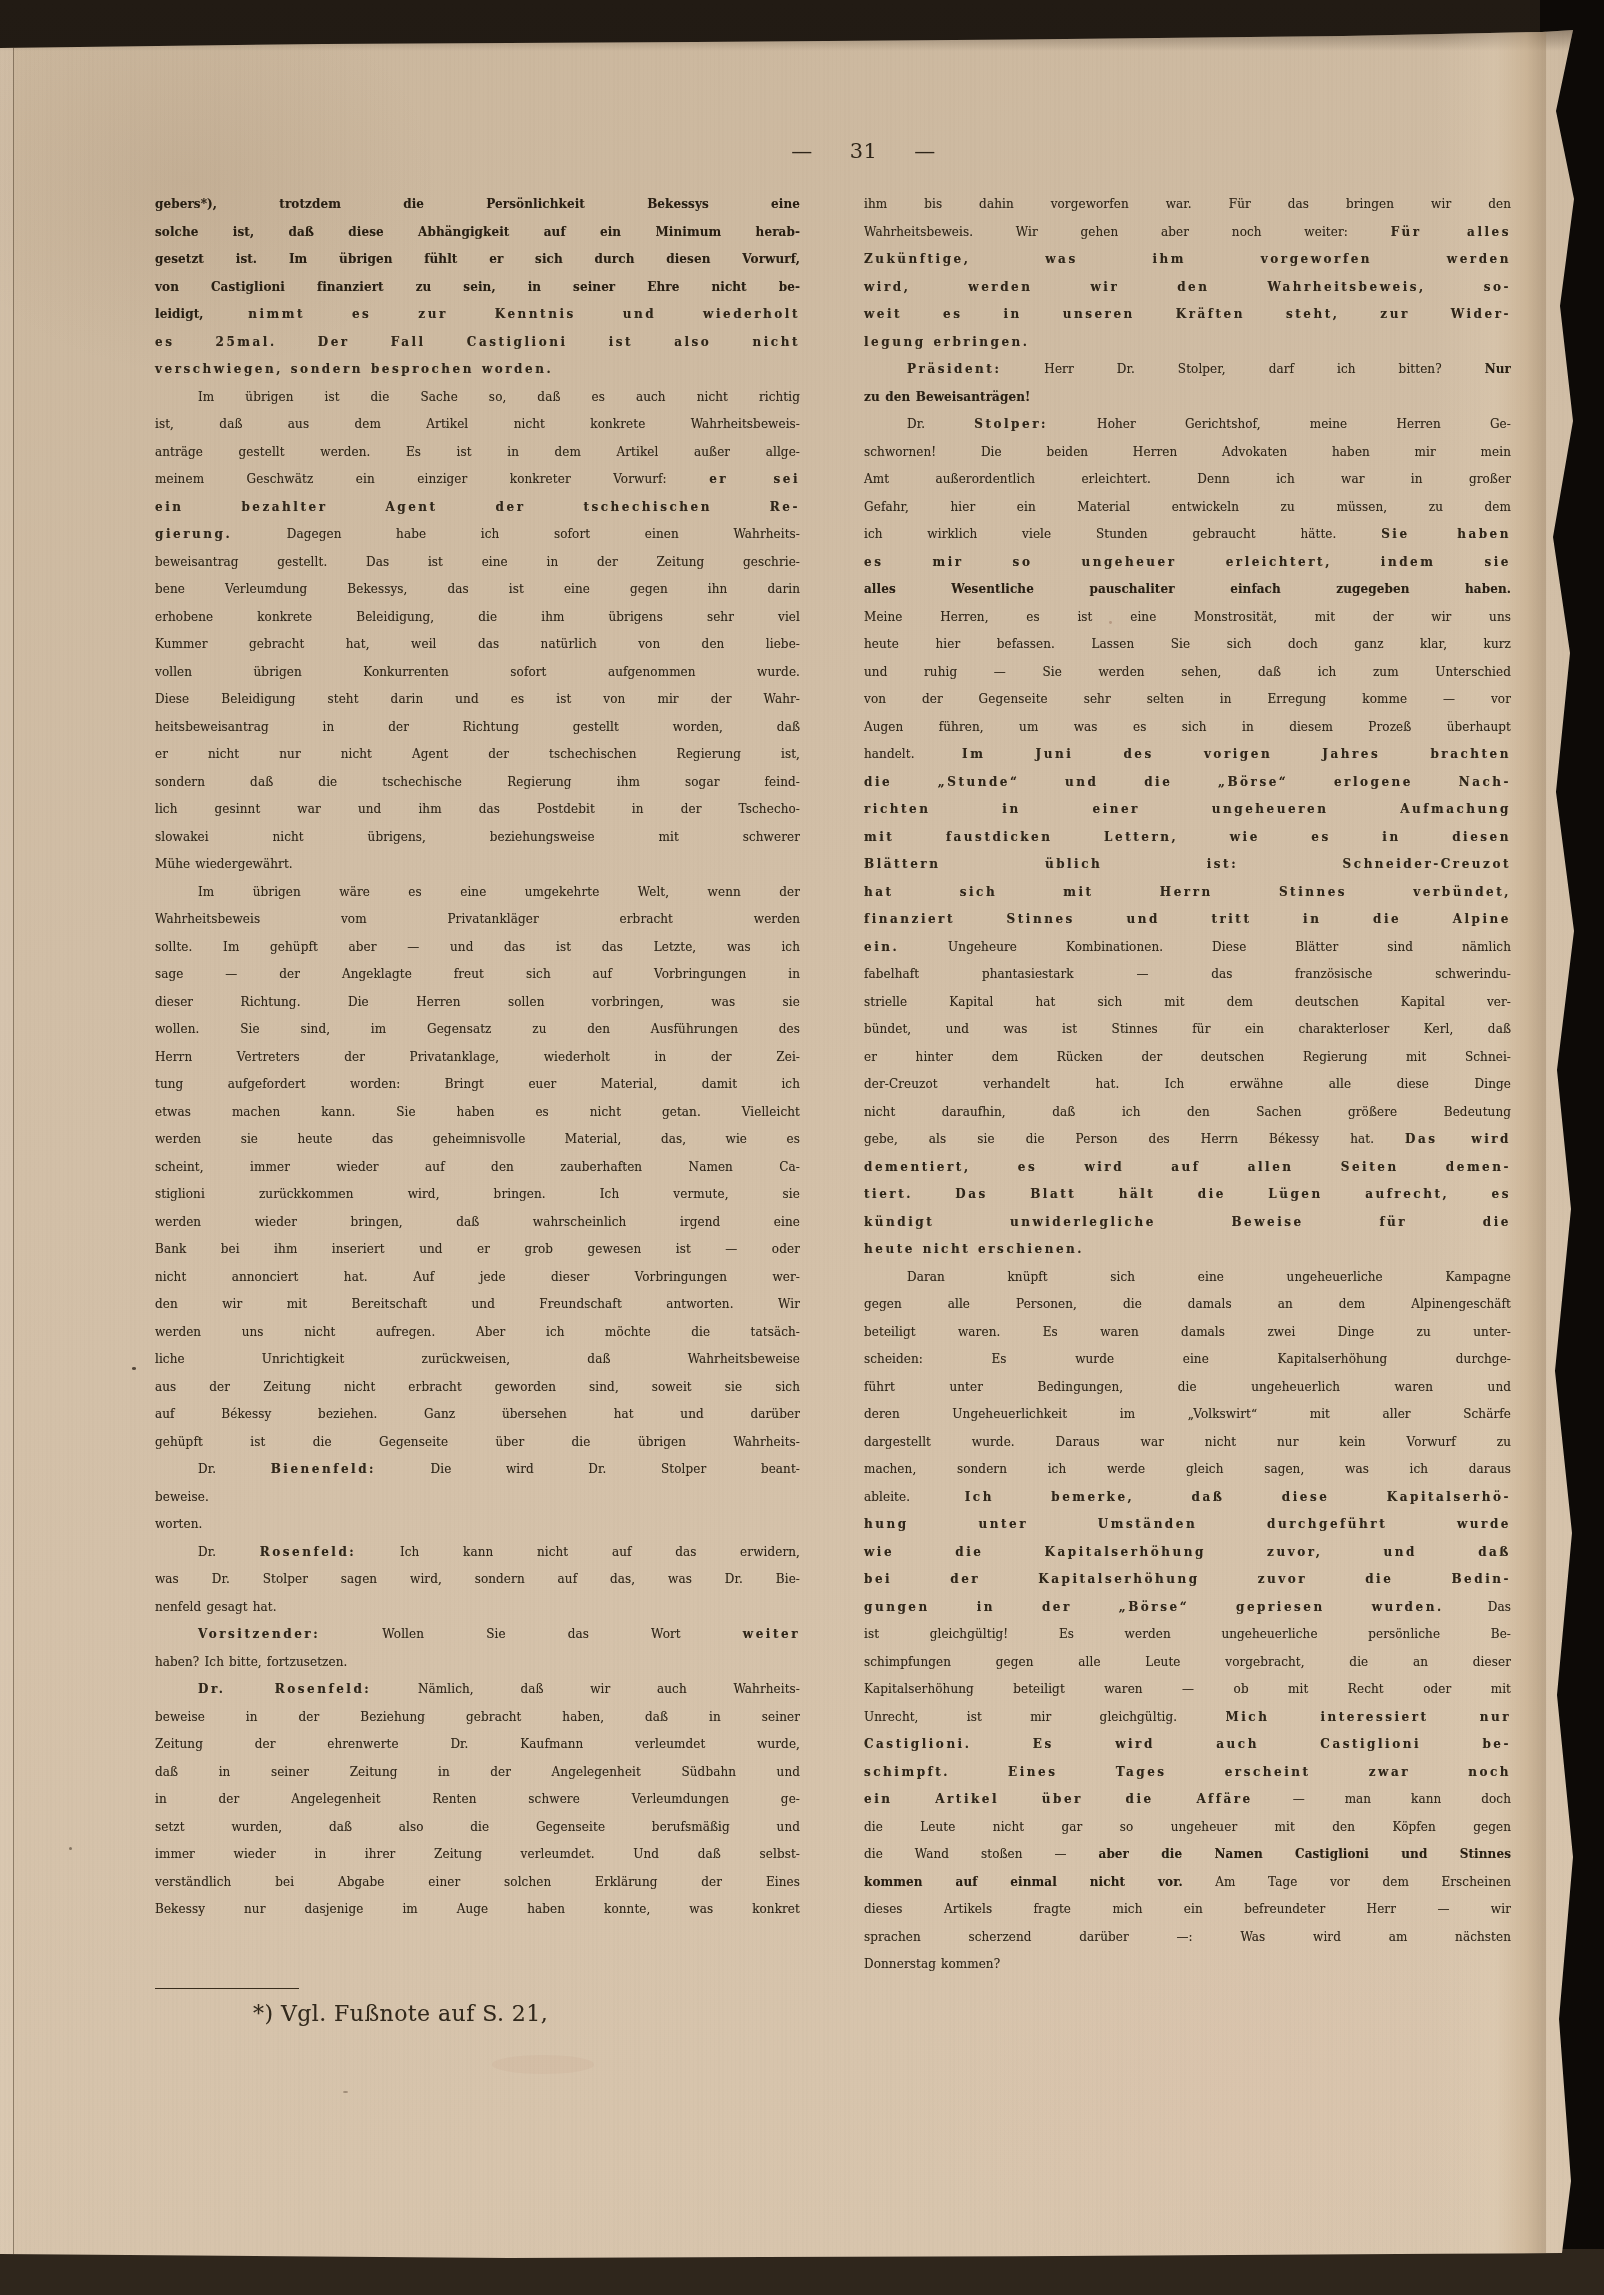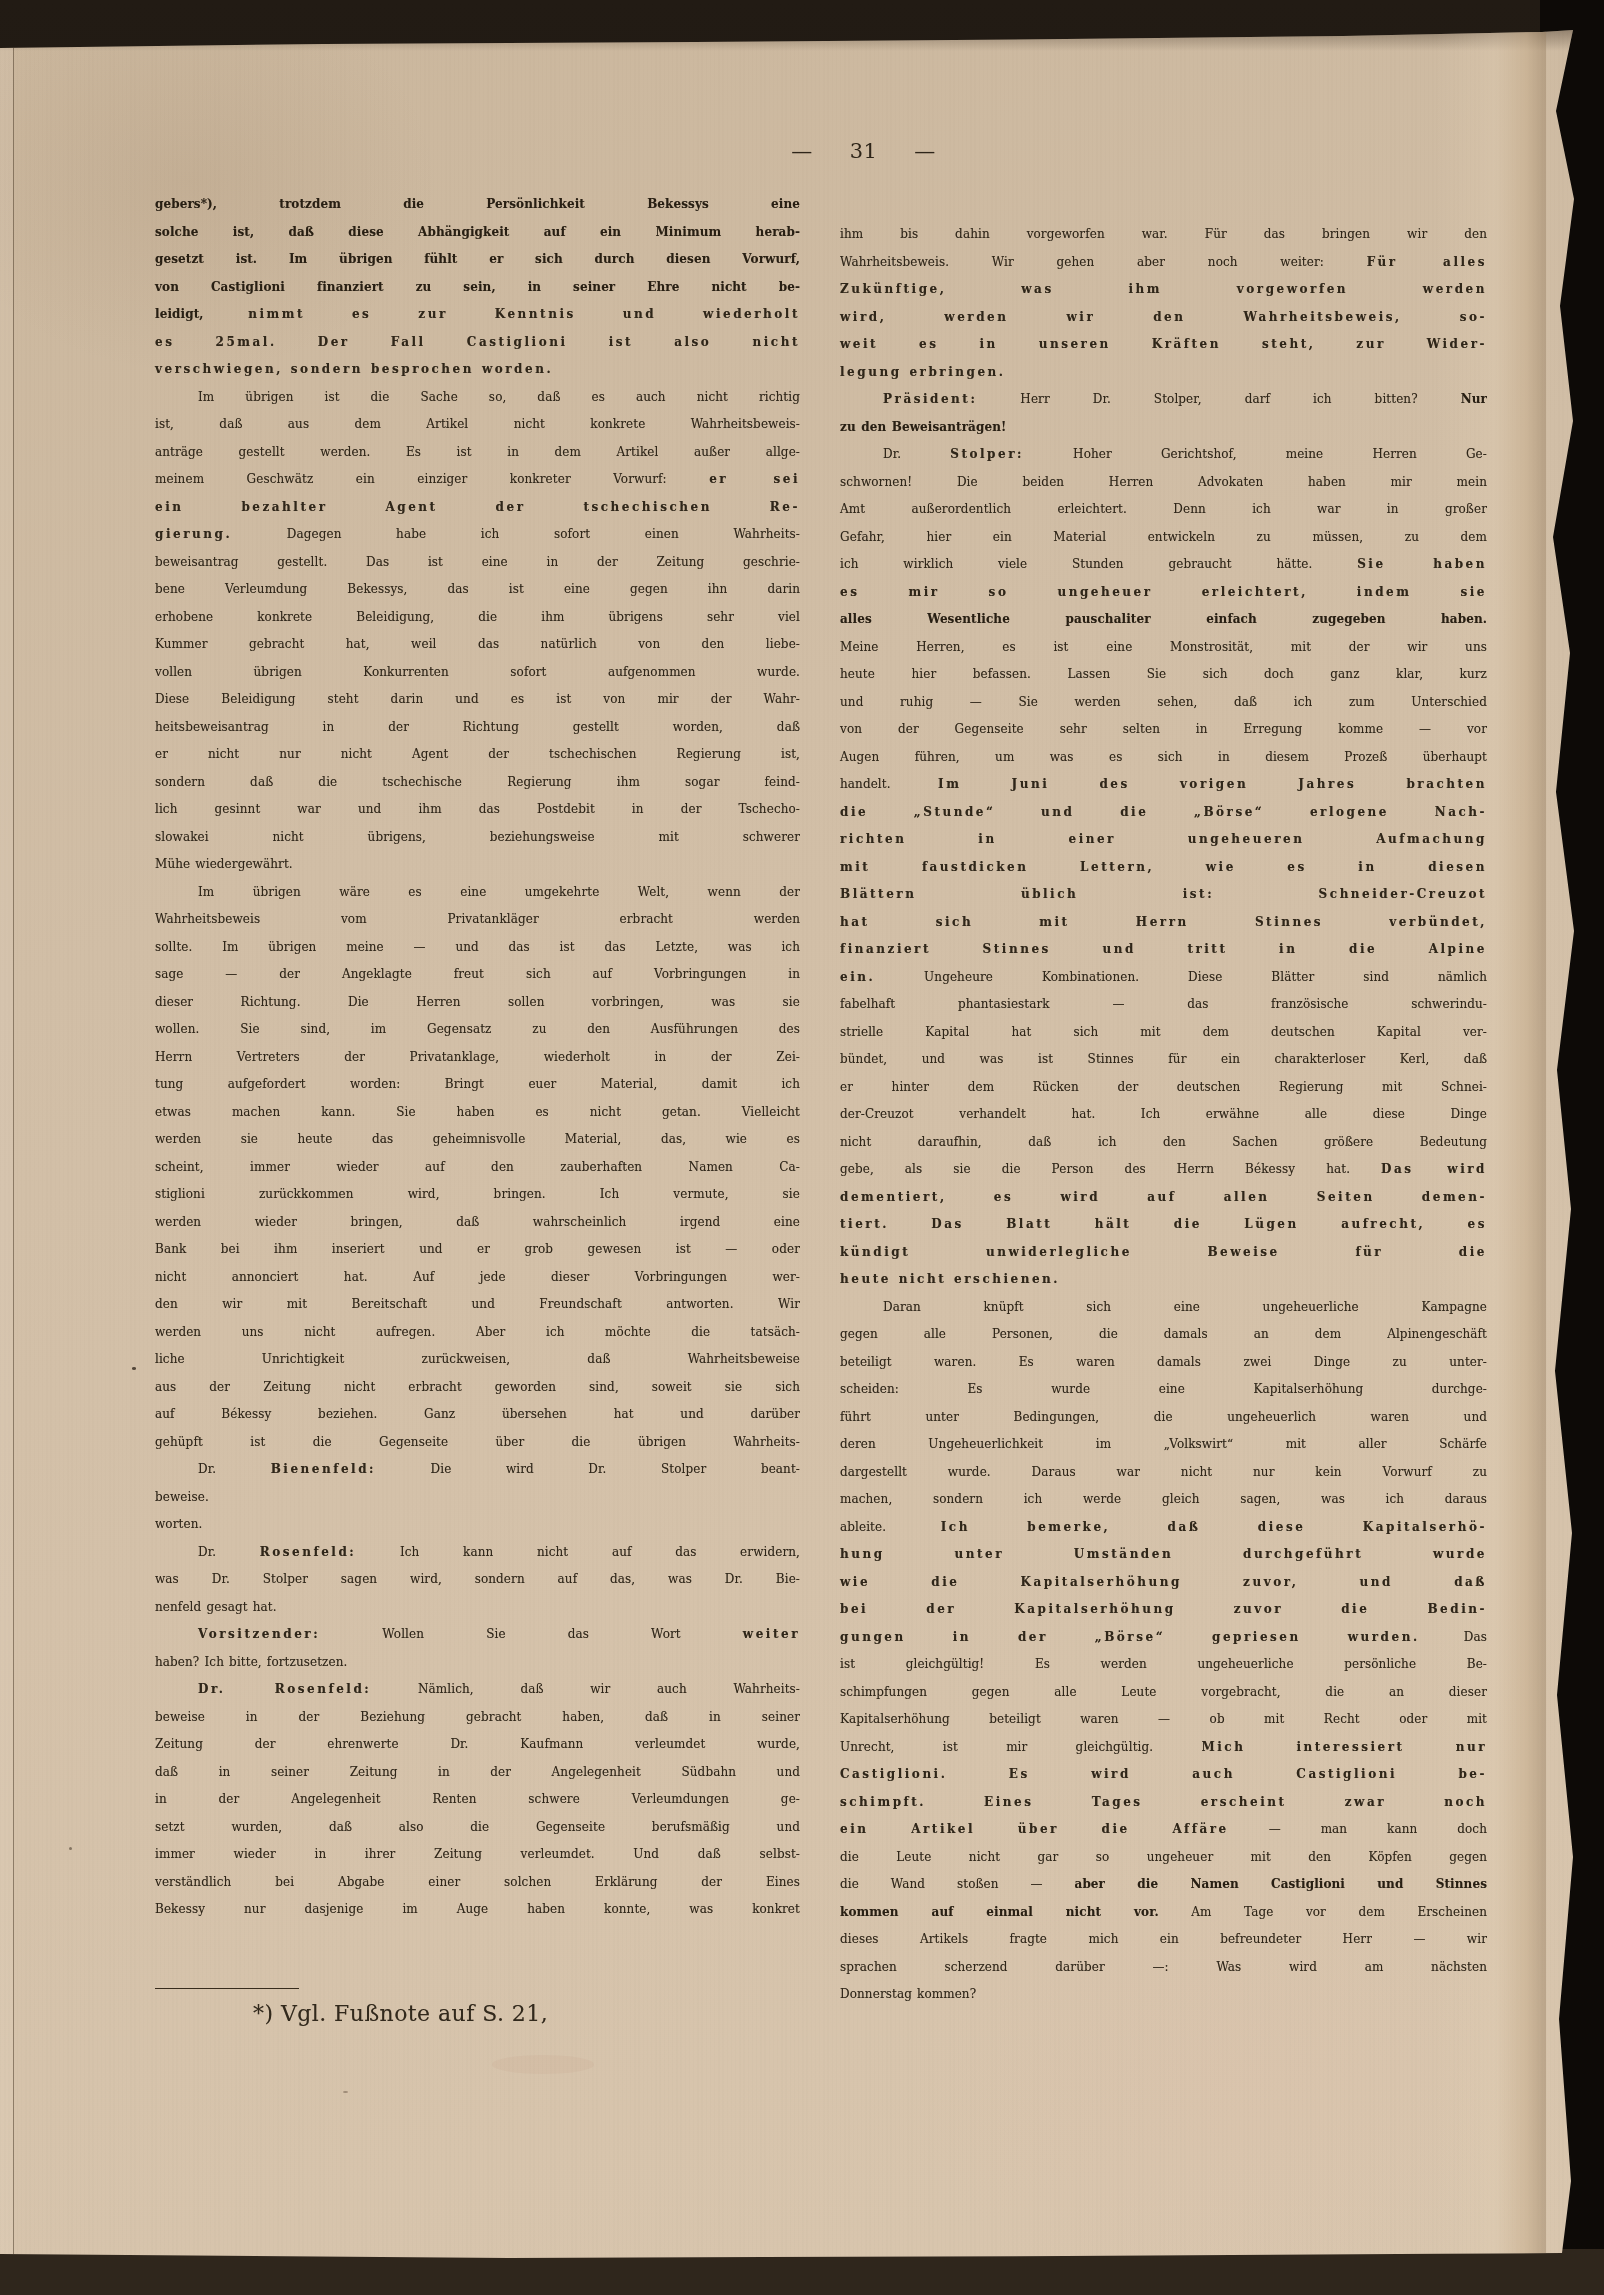--- a/index.html
+++ b/index.html
@@ -35,21 +35,21 @@
     position:absolute;left:720px;top:139px;width:287px;
     display:flex;justify-content:center;align-items:baseline;gap:37px;
     font-size:21px;color:#2e2519;letter-spacing:.02em;
   }
   .col{
     position:absolute;top:191px;color:#2f2619;
     font-size:12px;line-height:27.5px;
     text-shadow:0 0 0.5px rgba(46,38,29,.35);
   }
   .col-left{left:155px;width:645px;}
-  .col-right{left:840px;width:647px;margin-top:30px;}
+  .col-right{left:864px;width:647px;}
   .line{text-align:justify;text-align-last:justify;word-spacing:.10em;letter-spacing:.008em;white-space:normal;}
   .line.end{text-align-last:left;}
   .line.ind{padding-left:43px;}
   .line .b{font-weight:bold;color:#281f13;}
   .line .sp{letter-spacing:.21em;font-weight:bold;}
   .footnote-rule{position:absolute;left:155px;top:1988px;width:144px;height:2.8px;
     background:linear-gradient(180deg,#372c1d 0 1.4px,rgba(0,0,0,0) 1.4px 1.9px,rgba(55,44,29,.55) 1.9px 2.3px,rgba(0,0,0,0) 2.3px);}
   .footnote{position:absolute;left:155px;top:2001px;width:645px;
     font-size:22px;color:#32291c;text-indent:98px;letter-spacing:.02em;
     text-shadow:0 0 0.5px rgba(46,38,29,.3);}
@@ -99,21 +99,21 @@
       <div class="line"><span>vollen übrigen Konkurrenten sofort aufgenommen wurde.</span></div>
       <div class="line"><span>Diese Beleidigung steht darin und es ist von mir der Wahr-</span></div>
       <div class="line"><span>heitsbeweisantrag in der Richtung gestellt worden, daß</span></div>
       <div class="line"><span>er nicht nur nicht Agent der tschechischen Regierung ist,</span></div>
       <div class="line"><span>sondern daß die tschechische Regierung ihm sogar feind-</span></div>
       <div class="line"><span>lich gesinnt war und ihm das Postdebit in der Tschecho-</span></div>
       <div class="line"><span>slowakei nicht übrigens, beziehungsweise mit schwerer</span></div>
       <div class="line end"><span>Mühe wiedergewährt.</span></div>
       <div class="line ind"><span>Im übrigen wäre es eine umgekehrte Welt, wenn der</span></div>
       <div class="line"><span>Wahrheitsbeweis vom Privatankläger erbracht werden</span></div>
-      <div class="line"><span>sollte. Im übrigen meine — und das ist das Letzte, was ich</span></div>
+      <div class="line"><span>sollte. Im gehüpft aber — und das ist das Letzte, was ich</span></div>
       <div class="line"><span>sage — der Angeklagte freut sich auf Vorbringungen in</span></div>
       <div class="line"><span>dieser Richtung. Die Herren sollen vorbringen, was sie</span></div>
       <div class="line"><span>wollen. Sie sind, im Gegensatz zu den Ausführungen des</span></div>
       <div class="line"><span>Herrn Vertreters der Privatanklage, wiederholt in der Zei-</span></div>
       <div class="line"><span>tung aufgefordert worden: Bringt euer Material, damit ich</span></div>
       <div class="line"><span>etwas machen kann. Sie haben es nicht getan. Vielleicht</span></div>
       <div class="line"><span>werden sie heute das geheimnisvolle Material, das, wie es</span></div>
       <div class="line"><span>scheint, immer wieder auf den zauberhaften Namen Ca-</span></div>
       <div class="line"><span>stiglioni zurückkommen wird, bringen. Ich vermute, sie</span></div>
       <div class="line"><span>werden wieder bringen, daß wahrscheinlich irgend eine</span></div>

